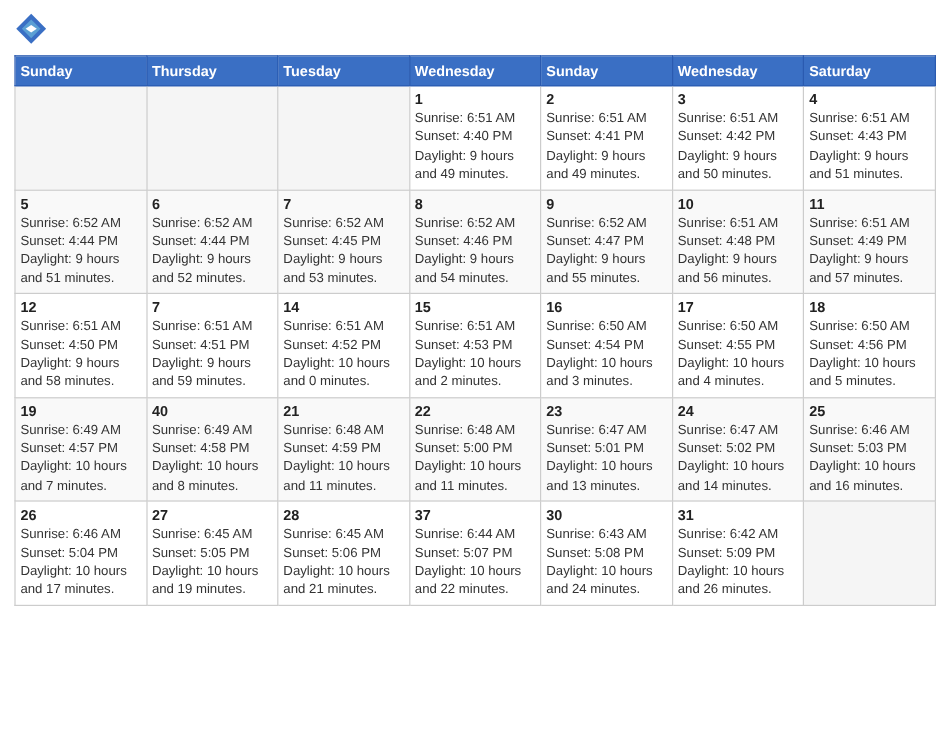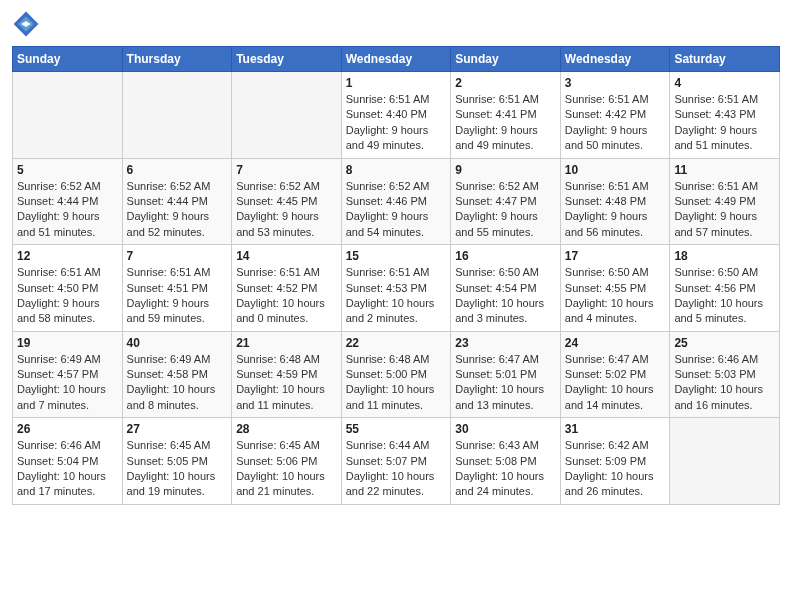--- a/index.html
+++ b/index.html
@@ -257,21 +257,21 @@
           </td>
           <td>
             <span class="day-number">27</span>
             <div class="day-info">Sunrise: 6:45 AM<br>Sunset: 5:05 PM<br>Daylight: 10 hours and 19 minutes.</div>
           </td>
           <td>
             <span class="day-number">28</span>
             <div class="day-info">Sunrise: 6:45 AM<br>Sunset: 5:06 PM<br>Daylight: 10 hours and 21 minutes.</div>
           </td>
           <td>
-            <span class="day-number">55</span>
+            <span class="day-number">37</span>
             <div class="day-info">Sunrise: 6:44 AM<br>Sunset: 5:07 PM<br>Daylight: 10 hours and 22 minutes.</div>
           </td>
           <td>
             <span class="day-number">30</span>
             <div class="day-info">Sunrise: 6:43 AM<br>Sunset: 5:08 PM<br>Daylight: 10 hours and 24 minutes.</div>
           </td>
           <td>
             <span class="day-number">31</span>
             <div class="day-info">Sunrise: 6:42 AM<br>Sunset: 5:09 PM<br>Daylight: 10 hours and 26 minutes.</div>
           </td>

